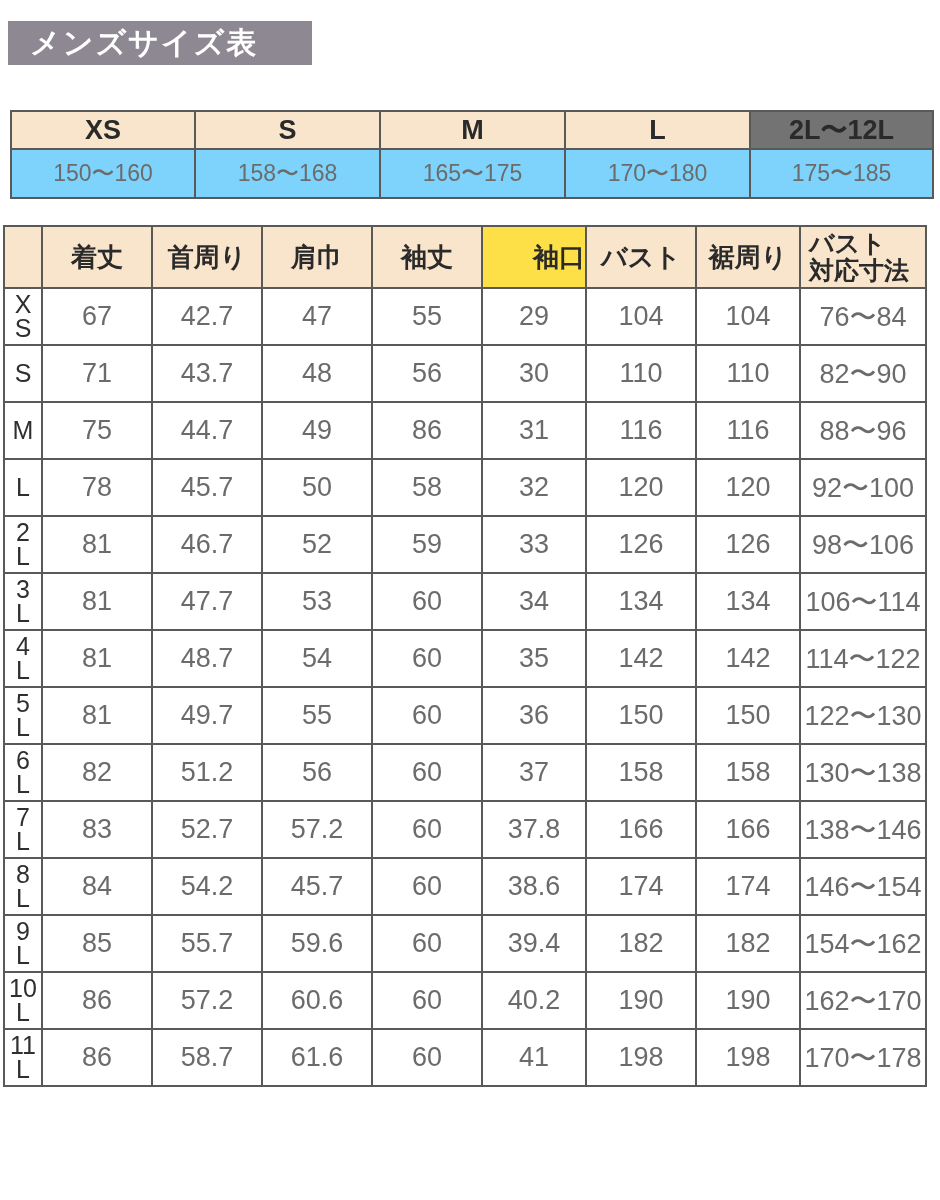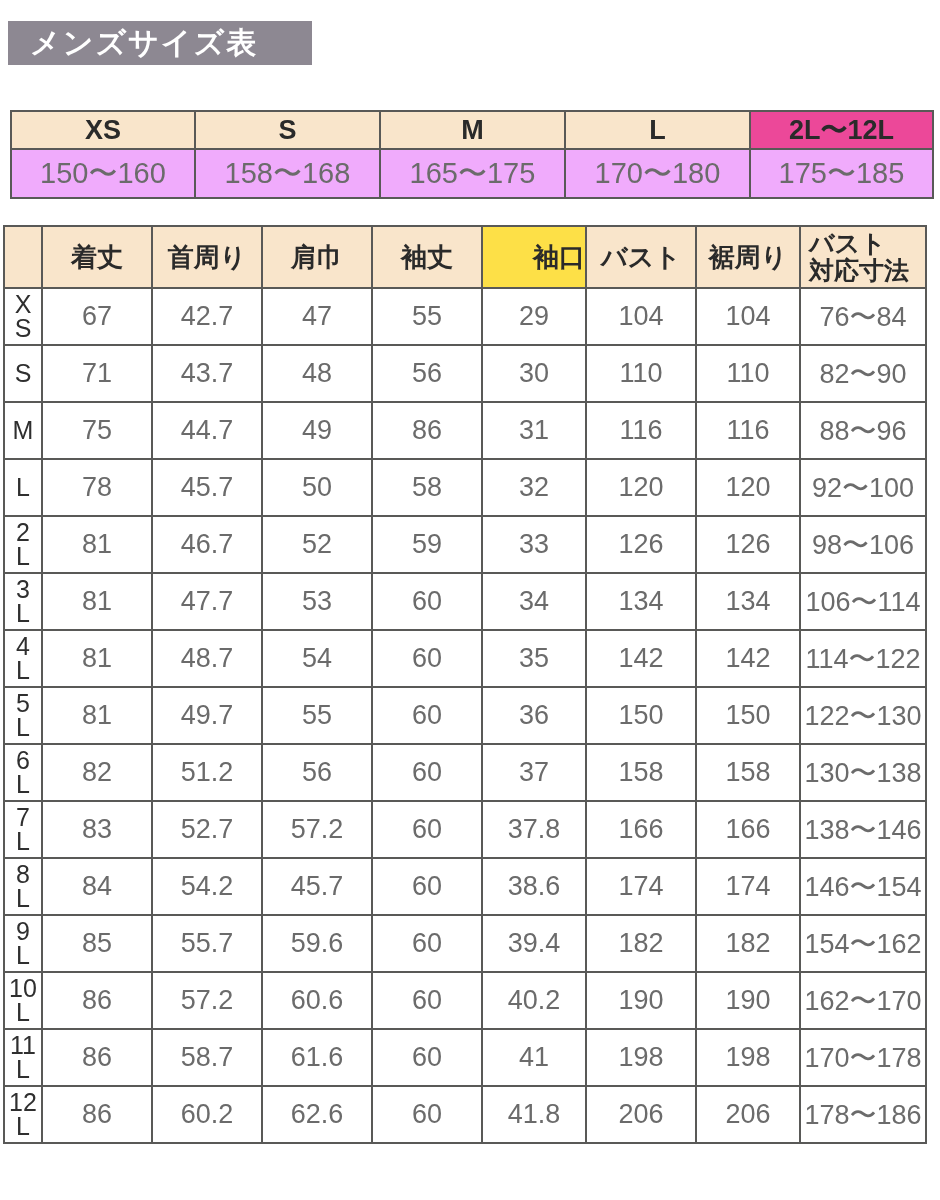--- a/index.html
+++ b/index.html
@@ -58,24 +58,24 @@
   }
   #height-table thead th {
     height: 35px;
     font-size: 27px;
     font-weight: bold;
     color: #2a2a2a;
     margin-top: 24px;
   }
   #height-table tbody td {
     height: 47px;
-    font-size: 29px;
+    font-size: 23px;
     font-weight: normal;
     color: #6b6b6b;
-    background: #f0abfc;
+    background: #7dd3fc;
   }
   
   #size-table {
     left: 3px;
     top: 225px;
     width: 922px;
   }
   #size-table thead th {
     height: 60px;
     font-size: 26px;
@@ -120,21 +120,21 @@
         <col style="width:185px">
       <col style="width:185px">
         <col style="width:183px">
     </colgroup>
     <thead>
       <tr>
           <th style="background: rgb(249, 229, 203);">XS</th>
           <th style="background: rgb(249, 229, 203);">S</th>
           <th style="background: rgb(249, 229, 203);">M</th>
           <th style="background: rgb(249, 229, 203);">L</th>
-          <th style="background: #ec4899;">2L〜12L</th>
+          <th style="background: #737373;">2L〜12L</th>
         </tr>
     </thead>
     <tbody>
       <tr>
           <td>150〜160</td>
           <td>158〜168</td>
           <td>165〜175</td>
           <td>170〜180</td>
           <td>175〜185</td>
         </tr>
@@ -326,28 +326,16 @@
 L</th>
           <td>86</td>
           <td>58.7</td>
           <td>61.6</td>
           <td>60</td>
           <td>41</td>
           <td>198</td>
           <td>198</td>
           <td>170〜178</td>
         </tr>
-        <tr>
-          <th>12
-L</th>
-          <td>86</td>
-          <td>60.2</td>
-          <td>62.6</td>
-          <td>60</td>
-          <td>41.8</td>
-          <td>206</td>
-          <td>206</td>
-          <td>178〜186</td>
-        </tr>
       </tbody>
   </table>
 
 </div>
 
 </body></html>

